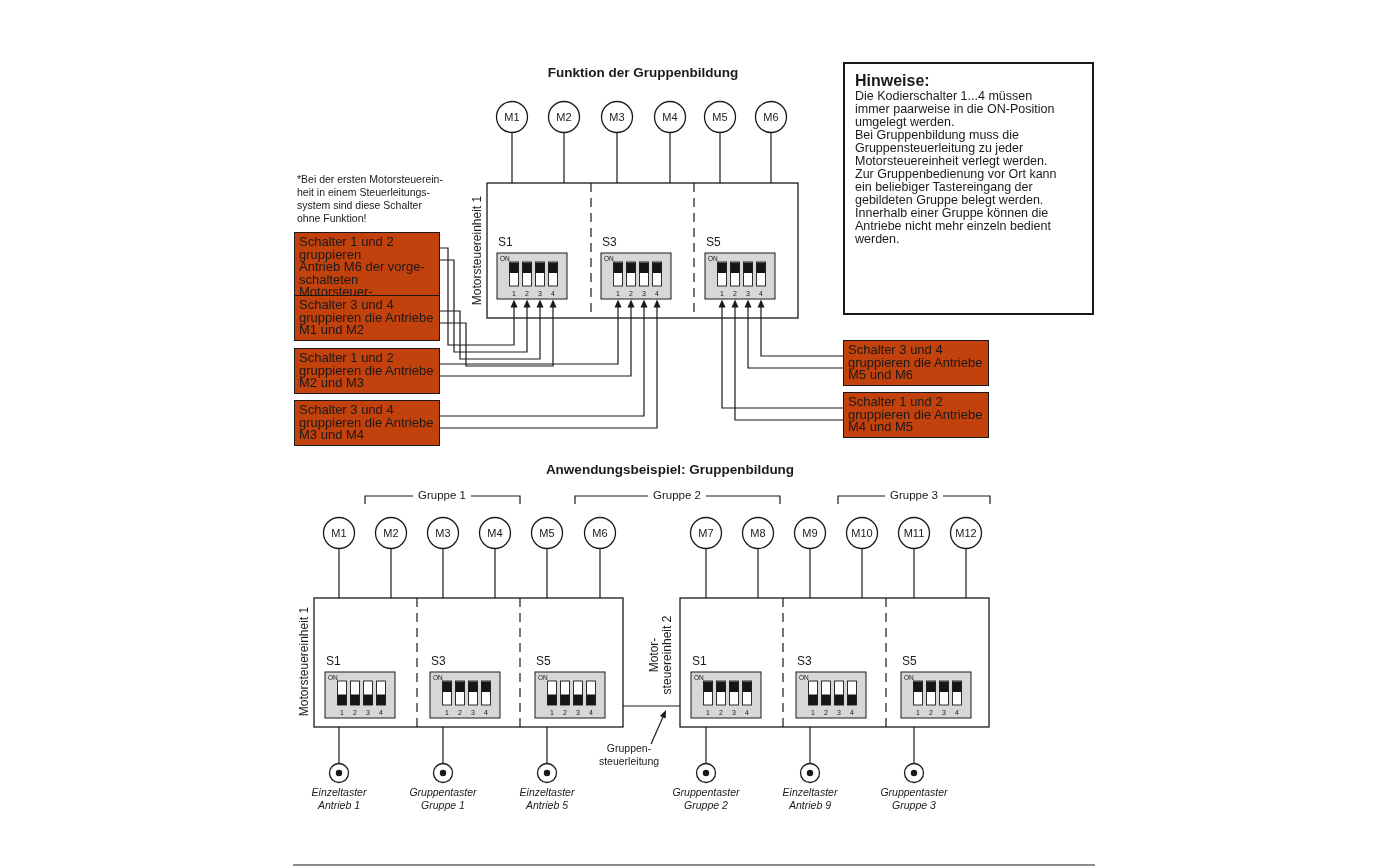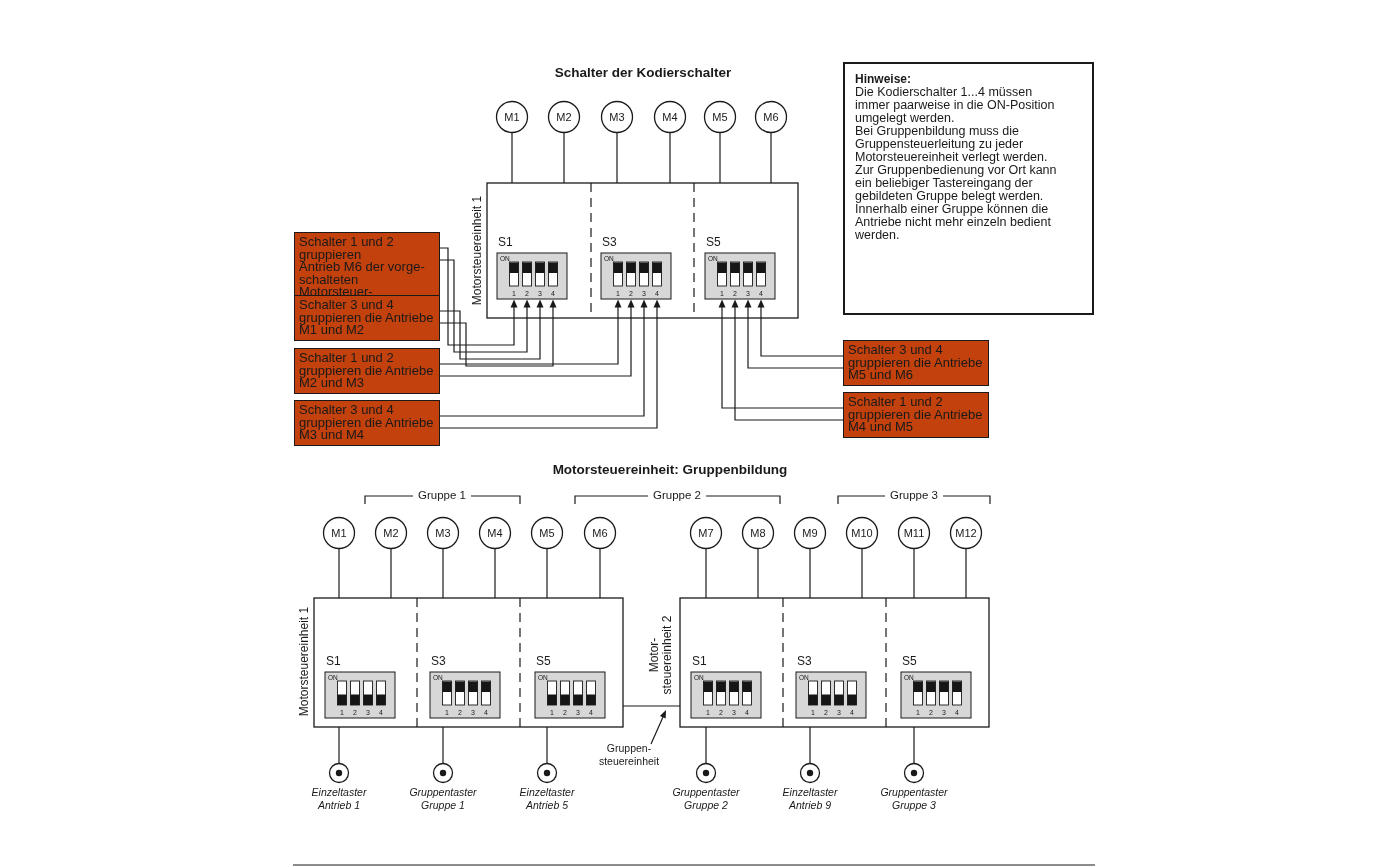--- a/index.html
+++ b/index.html
@@ -19,21 +19,21 @@
   text { font-family:"Liberation Sans","DejaVu Sans",sans-serif; fill:#1a1a1a; }
   .mlabel  { font-size:11px; text-anchor:middle; }
   .slabel  { font-size:12px; }
   .onlabel { font-size:6.5px; }
   .numlabel{ font-size:7px; text-anchor:middle; }
 
   .title   { position:absolute; font-weight:bold; font-size:13.5px; text-align:center; }
   .callout { position:absolute; border:1px solid #1a1a1a; background:#c2410c; font-size:13px;
              line-height:12.6px; padding:3px 4px; white-space:pre-line; }
   .note-box{ position:absolute; border:2px solid #1a1a1a; background:#fff; padding:8px 10px; }
-  .note-title{ font-weight:bold; font-size:12px; }
+  .note-title{ font-weight:bold; font-size:16px; }
   .note-body { font-size:12.5px; line-height:13px; white-space:pre-line; }
   .plain   { position:absolute; font-size:10.5px; line-height:13px; white-space:pre-line; }
   .vlabel  { position:absolute; font-size:12px; text-align:center; transform:rotate(-90deg);
              white-space:pre-line; line-height:13px; }
   .glabel  { position:absolute; font-size:11.5px; background:#fff; padding:0 5px;
              transform:translate(-50%,-55%); }
   .blabel  { position:absolute; font-size:10.5px; line-height:13px; text-align:center;
              white-space:pre-line; transform:translateX(-50%);font-style:italic; }
   .center  { text-align:center; }
 </style>
@@ -291,23 +291,27 @@
       <circle cx="706" cy="773" r="9.5" class="node"></circle>
       <circle cx="706" cy="773" r="3.2" class="solid"></circle>
       <line x1="810" y1="727" x2="810" y2="763.5" class="ln"></line>
       <circle cx="810" cy="773" r="9.5" class="node"></circle>
       <circle cx="810" cy="773" r="3.2" class="solid"></circle>
       <line x1="914" y1="727" x2="914" y2="763.5" class="ln"></line>
       <circle cx="914" cy="773" r="9.5" class="node"></circle>
       <circle cx="914" cy="773" r="3.2" class="solid"></circle>
     </svg>
 
-  <div class="title" style="left:463px;top:65px;width:360px;">Schalter der Kodierschalter</div>
-  <div class="title" style="left:490px;top:462px;width:360px;">Motorsteuereinheit: Gruppenbildung</div>
-
+  <div class="title" style="left:463px;top:65px;width:360px;">Funktion der Gruppenbildung</div>
+  <div class="title" style="left:490px;top:462px;width:360px;">Anwendungsbeispiel: Gruppenbildung</div>
+
+  <div class="plain" style="left:297px;top:173px;width:185px;">*Bei der ersten Motorsteuerein-
+heit in einem Steuerleitungs-
+system sind diese Schalter
+ohne Funktion!</div>
 
   <div class="callout" style="left:294px;top:232px;width:146px;">Schalter 1 und 2 gruppieren
 Antrieb M6 der vorge-
 schalteten Motorsteuer-
 einheit mit M1*</div>
   <div class="callout" style="left:294px;top:295px;width:146px;">Schalter 3 und 4
 gruppieren die Antriebe
 M1 und M2</div>
   <div class="callout" style="left:294px;top:348px;width:146px;">Schalter 1 und 2
 gruppieren die Antriebe
@@ -342,21 +346,21 @@
   <div class="vlabel" style="left:407px;top:244px;width:140px;">Motorsteuereinheit 1</div>
   <div class="vlabel" style="left:234px;top:655px;width:140px;">Motorsteuereinheit 1</div>
   <div class="vlabel" style="left:606px;top:642px;width:110px;">Motor-
 steuereinheit 2</div>
 
   <div class="glabel" style="left:442px;top:496px;">Gruppe 1</div>
   <div class="glabel" style="left:677px;top:496px;">Gruppe 2</div>
   <div class="glabel" style="left:914px;top:496px;">Gruppe 3</div>
 
   <div class="plain center" style="left:589px;top:742px;width:80px;">Gruppen-
-steuereinheit</div>
+steuerleitung</div>
 
   <div class="blabel" style="left:339px;top:786px;width:100px;">Einzeltaster
 Antrieb 1</div>
   <div class="blabel" style="left:443px;top:786px;width:100px;">Gruppentaster
 Gruppe 1</div>
   <div class="blabel" style="left:547px;top:786px;width:100px;">Einzeltaster
 Antrieb 5</div>
   <div class="blabel" style="left:706px;top:786px;width:100px;">Gruppentaster
 Gruppe 2</div>
   <div class="blabel" style="left:810px;top:786px;width:100px;">Einzeltaster

